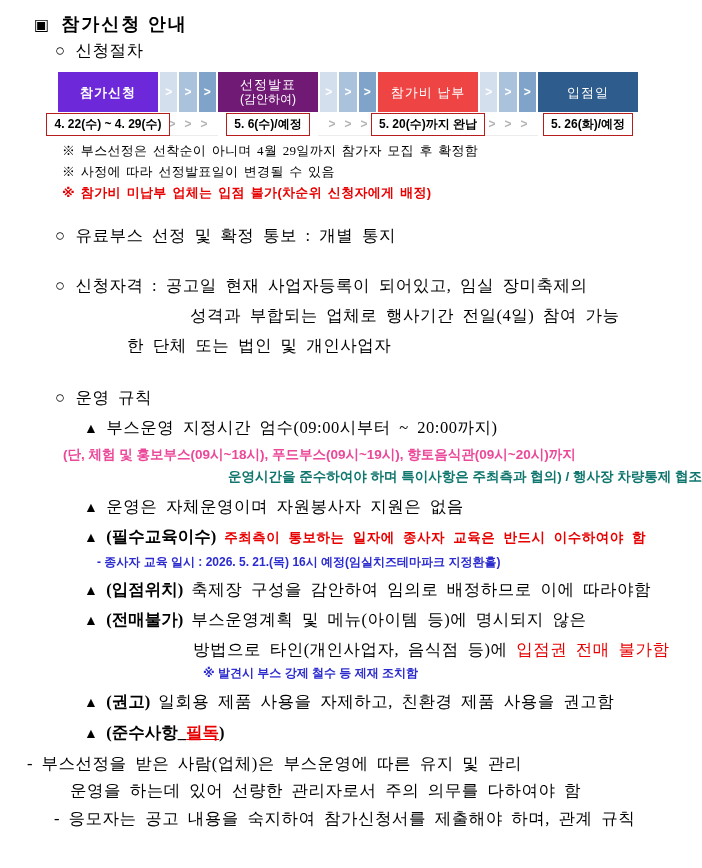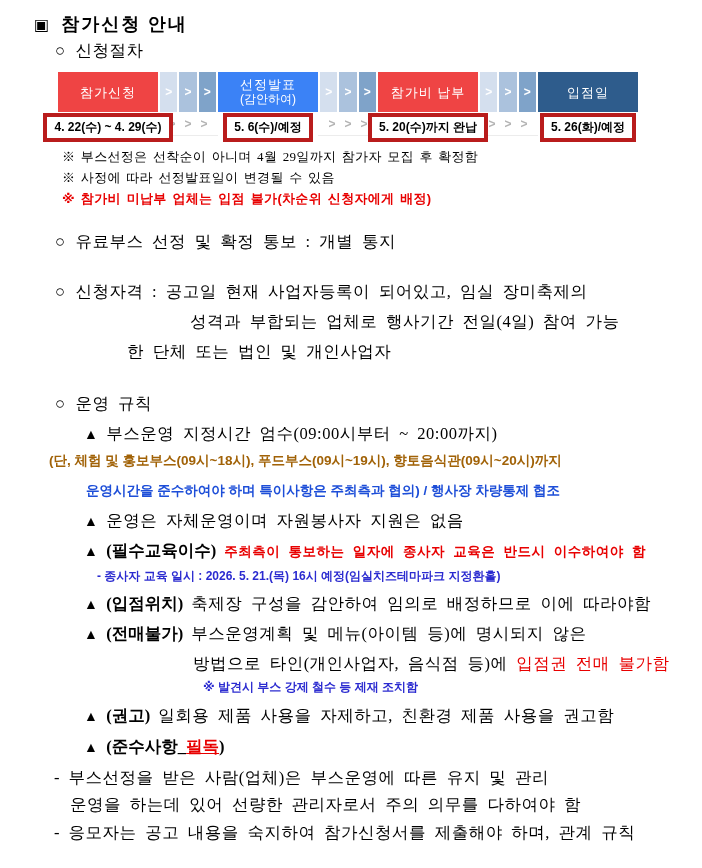--- a/index.html
+++ b/index.html
@@ -36,21 +36,21 @@
   .fcol.step{width:100px;flex:0 0 100px;align-items:center;}
   .fcol.conn{width:60px;flex:0 0 60px;}
   .fbox{
     width:100%;height:40px;display:flex;flex-direction:column;align-items:center;justify-content:center;
     color:#fff;font-family:"Liberation Sans","DejaVu Sans",sans-serif;font-size:13px;letter-spacing:1px;line-height:15px;
   }
   .fsub{font-size:12px;letter-spacing:0px;}
   .fdate{
     width:max-content;align-self:center;height:21px;margin-top:1px;
     display:flex;align-items:center;padding:0 7px;white-space:nowrap;
-    background:#fff;border:4px solid #b91c1c;position:relative;z-index:2;
+    background:#fff;border:1px solid #b91c1c;position:relative;z-index:2;
     font-family:"Liberation Sans","DejaVu Sans",sans-serif;font-weight:bold;font-size:12px;color:#000;
   }
   .fchev{height:40px;display:flex;gap:2px;padding:0 2px;background:#fff;}
   .fchev span{
     flex:1;display:flex;align-items:center;justify-content:center;
     color:#fff;font-family:"Liberation Sans","DejaVu Sans",sans-serif;font-weight:bold;font-size:12px;
   }
   .fgray{
     height:22px;margin-top:1px;display:flex;align-items:center;justify-content:center;gap:9px;
     color:#b3b3b3;font-family:"Liberation Sans","DejaVu Sans",sans-serif;font-size:12px;font-weight:bold;
@@ -66,42 +66,42 @@
     <span class="bullet">▣</span><span>참가신청 안내</span>
   </div>
 
   <div class="o-line" style="margin-top:2px;">
     <span class="marker">○</span><span>신청절차</span>
   </div>
 
   <div class="flow">
 
     <div class="fcol step">
-      <div class="fbox" style="background:#ef4444;">
+      <div class="fbox" style="background:#6d28d9;font-weight:bold;">
         <div>참가신청</div>
         <div class="fsub"></div>
       </div>
       <div class="fdate">4. 22(수) ~ 4. 29(수)</div>
     </div>
 
     <div class="fcol conn">
       <div class="fchev">
         <span style="background:#d4dfee;">&gt;</span>
         <span style="background:#abc2dd;">&gt;</span>
         <span style="background:#7fa3c9;">&gt;</span>
       </div>
       <div class="fgray">
         <span>&gt;</span>
           <span>&gt;</span>
           <span>&gt;</span>
       </div>
     </div>
 
     <div class="fcol step">
-      <div class="fbox" style="background:#3b82f6;">
+      <div class="fbox" style="background:#701a75;">
         <div>선정발표</div>
         <div class="fsub">(감안하여)</div>
       </div>
       <div class="fdate">5. 6(수)/예정</div>
     </div>
 
     <div class="fcol conn">
       <div class="fchev">
         <span style="background:#d4dfee;">&gt;</span>
         <span style="background:#abc2dd;">&gt;</span>
@@ -159,22 +159,22 @@
   <div class="o-line cont" style="margin-top:4px;margin-left:190px;">성격과 부합되는 업체로 행사기간 전일(4일) 참여 가능</div>
   <div class="o-line cont" style="margin-top:4px;margin-left:127px;">한 단체 또는 법인 및 개인사업자</div>
 
   <div class="o-line" style="margin-top:26px;">
     <span class="marker">○</span><span>운영 규칙</span>
   </div>
 
   <div class="tri-line" style="margin-top:4px;">
     <span class="marker">▲</span><span>부스운영 지정시간 엄수(09:00시부터 ~ 20:00까지)</span>
   </div>
-  <div class="red-sub" style="margin-top:3px;margin-left:49px;color:#a16207;">(단, 체험 및 홍보부스(09시~18시), 푸드부스(09시~19시), 향토음식관(09시~20시)까지</div>
-  <div class="red-sub" style="margin-top:10px;margin-left:86px;color:#1d4ed8;">운영시간을 준수하여야 하며 특이사항은 주최측과 협의) / 행사장 차량통제 협조</div>
+  <div class="red-sub" style="margin-top:3px;margin-left:63px;color:#ec4899;">(단, 체험 및 홍보부스(09시~18시), 푸드부스(09시~19시), 향토음식관(09시~20시)까지</div>
+  <div class="red-sub" style="margin-top:2px;margin-left:86px;color:#0f766e;text-align:right;">운영시간을 준수하여야 하며 특이사항은 주최측과 협의) / 행사장 차량통제 협조</div>
 
   <div class="tri-line" style="margin-top:7px;">
     <span class="marker">▲</span><span>운영은 자체운영이며 자원봉사자 지원은 없음</span>
   </div>
 
   <div class="tri-line" style="margin-top:3px;">
     <span class="marker">▲</span><span class="tri-label">(필수교육이수)</span><span class="red-sub" style="color:#e80000;">주최측이 통보하는 일자에 종사자 교육은 반드시 이수하여야 함</span>
   </div>
   <div class="blue-sub" style="margin-top:1px;margin-left:97px;color:#2b2bd0;">- 종사자 교육 일시 : 2026. 5. 21.(목) 16시 예정(임실치즈테마파크 지정환홀)</div>
 
@@ -191,17 +191,17 @@
   <div class="blue-sub" style="margin-top:0;margin-left:203px;color:#2b2bd0;">※ 발견시 부스 강제 철수 등 제재 조치함</div>
 
   <div class="tri-line" style="margin-top:6px;">
     <span class="marker">▲</span><span class="tri-label">(권고)</span><span>일회용 제품 사용을 자제하고, 친환경 제품 사용을 권고함</span>
   </div>
 
   <div class="tri-line" style="margin-top:4px;">
     <span class="marker">▲</span><span class="tri-label" style="margin-right:0;">(준수사항_</span><span class="tri-label u-red" style="margin-right:0;color:#e80000;">필독</span><span class="tri-label">)</span>
   </div>
 
-  <div class="dash-line" style="margin-top:4px;">- 부스선정을 받은 사람(업체)은 부스운영에 따른 유지 및 관리</div>
+  <div class="dash-line" style="margin-top:4px;margin-left:27px;">- 부스선정을 받은 사람(업체)은 부스운영에 따른 유지 및 관리</div>
   <div class="dash-line" style="margin-top:1px;margin-left:70px;">운영을 하는데 있어 선량한 관리자로서 주의 의무를 다하여야 함</div>
   <div class="dash-line" style="margin-top:2px;">- 응모자는 공고 내용을 숙지하여 참가신청서를 제출해야 하며, 관계 규칙</div>
 
 </div>
 
 </body></html>

